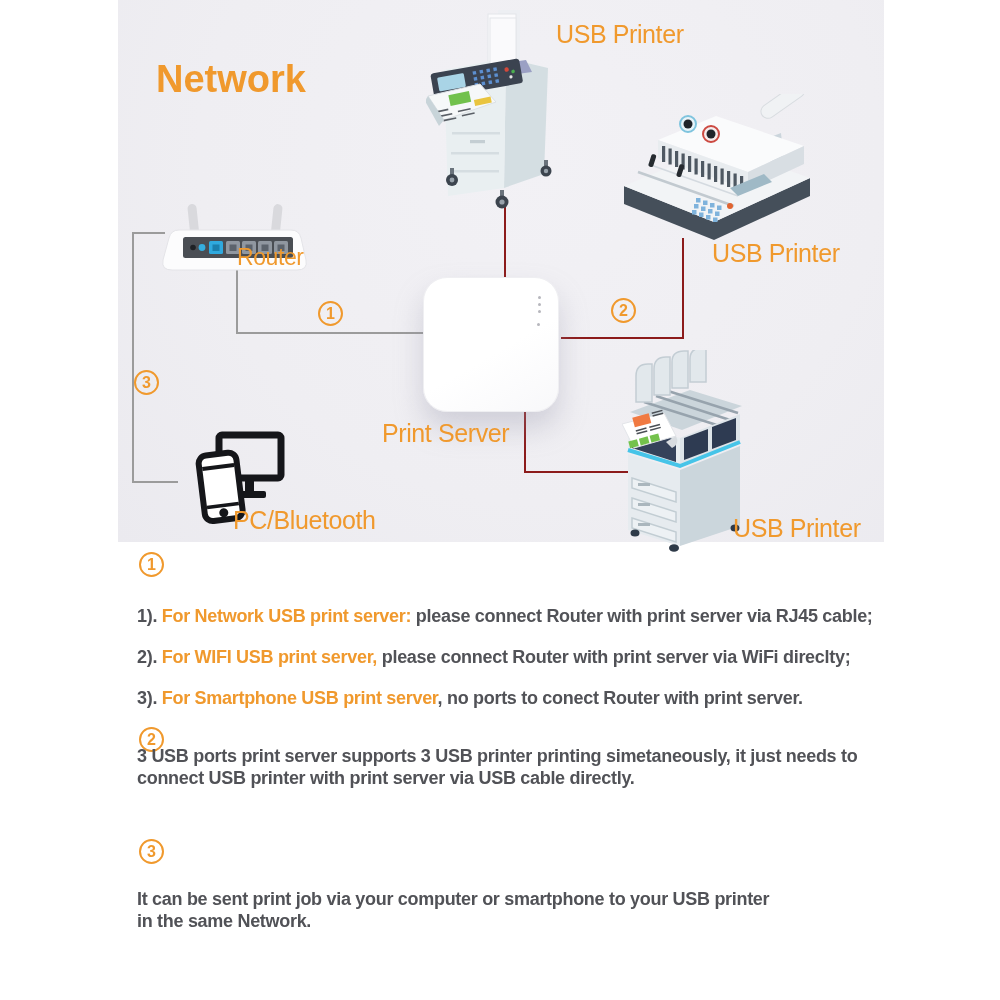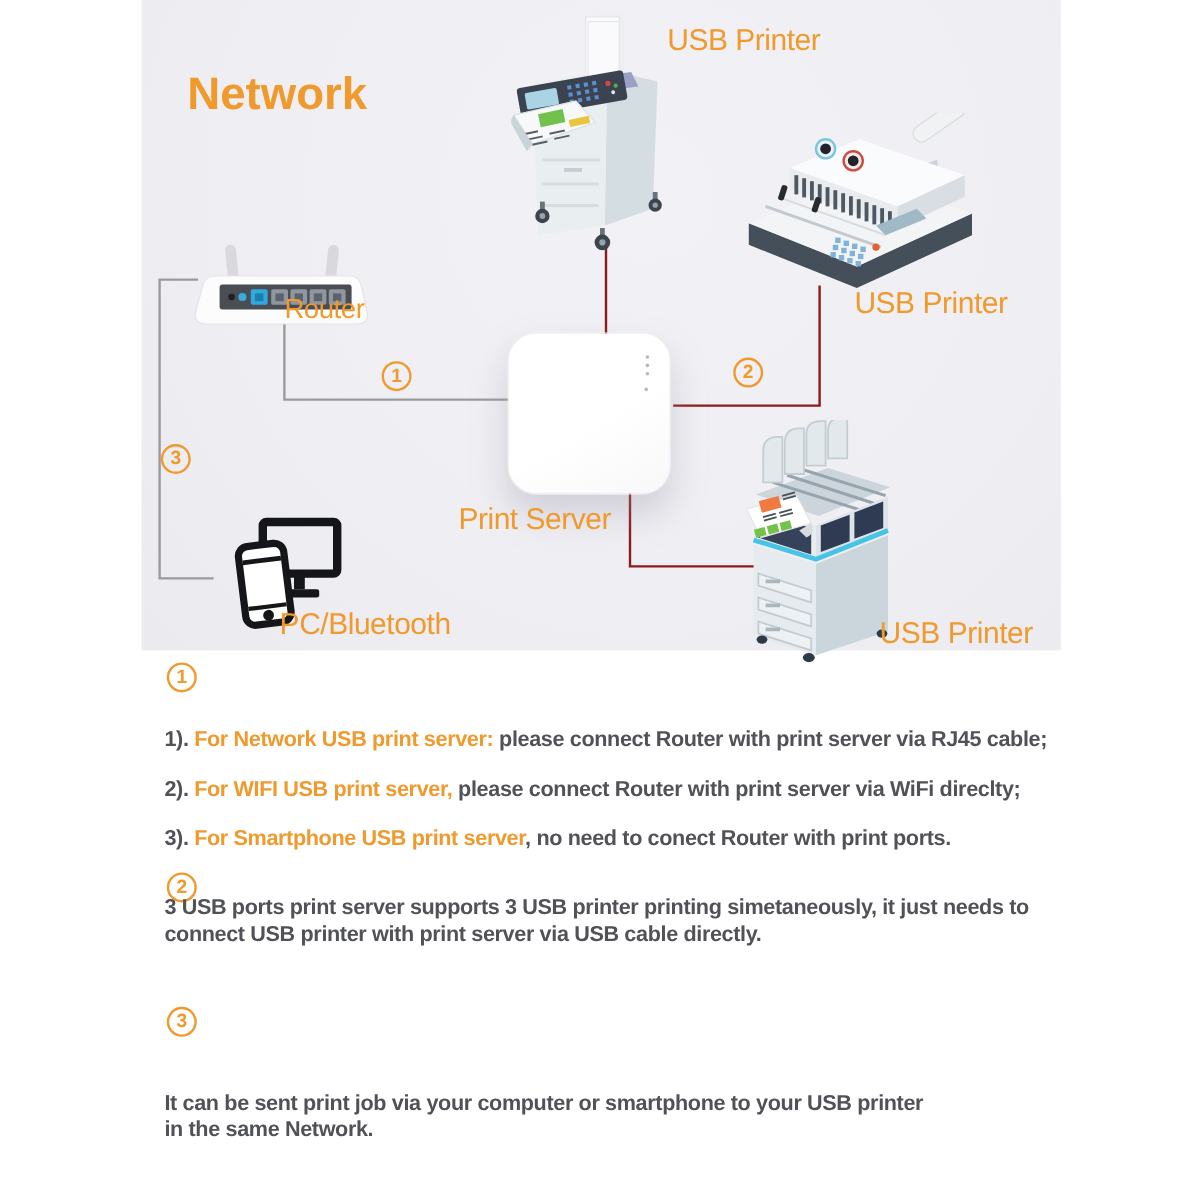--- a/index.html
+++ b/index.html
@@ -45,21 +45,21 @@
   
   .mk-t1 { left:139px; top:552px; }
   .mk-t2 { left:139px; top:727px; }
   .mk-t3 { left:139px; top:839px; }
   .note-line { position:absolute; left:137px; font-size:18px; font-weight:700;
                color:var(--text); letter-spacing:-0.3px; white-space:nowrap; }
   .note-line .hl { color:var(--accent); }
   .nl-1 { top:606px; } .nl-2 { top:647px; } .nl-3 { top:688px; }
   .para { position:absolute; left:137px; font-size:18px; font-weight:700; color:var(--text);
           letter-spacing:-0.3px; line-height:21.5px; white-space:pre-line; width:760px; }
-  .pa-2 { top:746px; } .pa-3 { top:889px;margin-top:20px; }
+  .pa-2 { top:746px; } .pa-3 { top:889px; }
 </style>
 </head>
 <body>
 
 <div id="stage">
 
   <div class="diagram">
 
     <svg class="lines" viewBox="0 0 766 542">
       <polyline points="47,233 15,233 15,482 60,482" fill="none" stroke="#9B9B9B" stroke-width="2"></polyline>
@@ -298,21 +298,21 @@
     <span class="marker mk-d2">2</span>
     <span class="marker mk-d3">3</span>
   </div>
 
   <span class="marker mk-t1">1</span>
 
   <p class="note-line nl-1"><span>1). </span><span class="hl">For Network USB print server:</span><span> please connect Router with print server via RJ45 cable;</span></p>
 
   <p class="note-line nl-2"><span>2). </span><span class="hl">For WIFI USB print server,</span><span> please connect Router with print server via WiFi direclty;</span></p>
 
-  <p class="note-line nl-3"><span>3). </span><span class="hl">For Smartphone USB print server</span><span>, no need to conect Router with print ports.</span></p>
+  <p class="note-line nl-3"><span>3). </span><span class="hl">For Smartphone USB print server</span><span>, no ports to conect Router with print server.</span></p>
 
   <span class="marker mk-t2">2</span>
   <p class="para pa-2">3 USB ports print server supports 3 USB printer printing simetaneously, it just needs to
 connect USB printer with print server via USB cable directly.</p>
 
   <span class="marker mk-t3">3</span>
   <p class="para pa-3">It can be sent print job via your computer or smartphone to your USB printer
 in the same Network.</p>
 
 </div>

